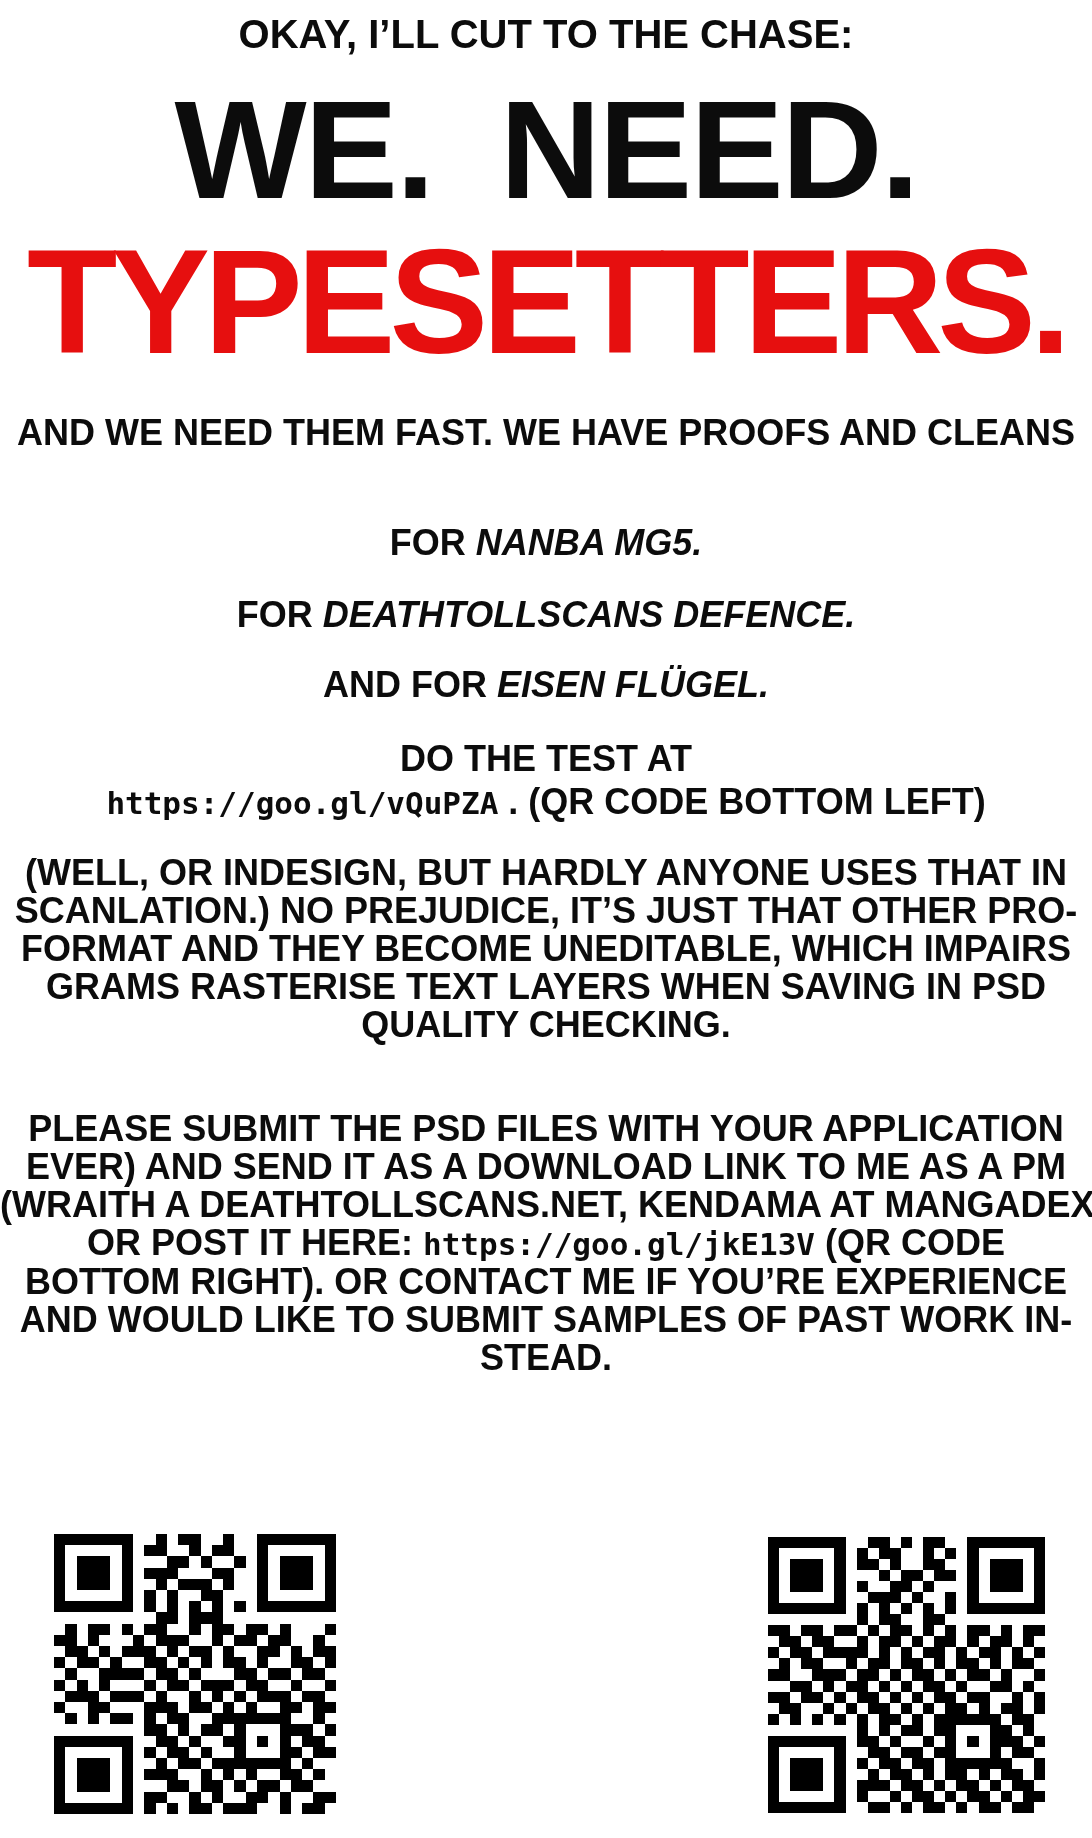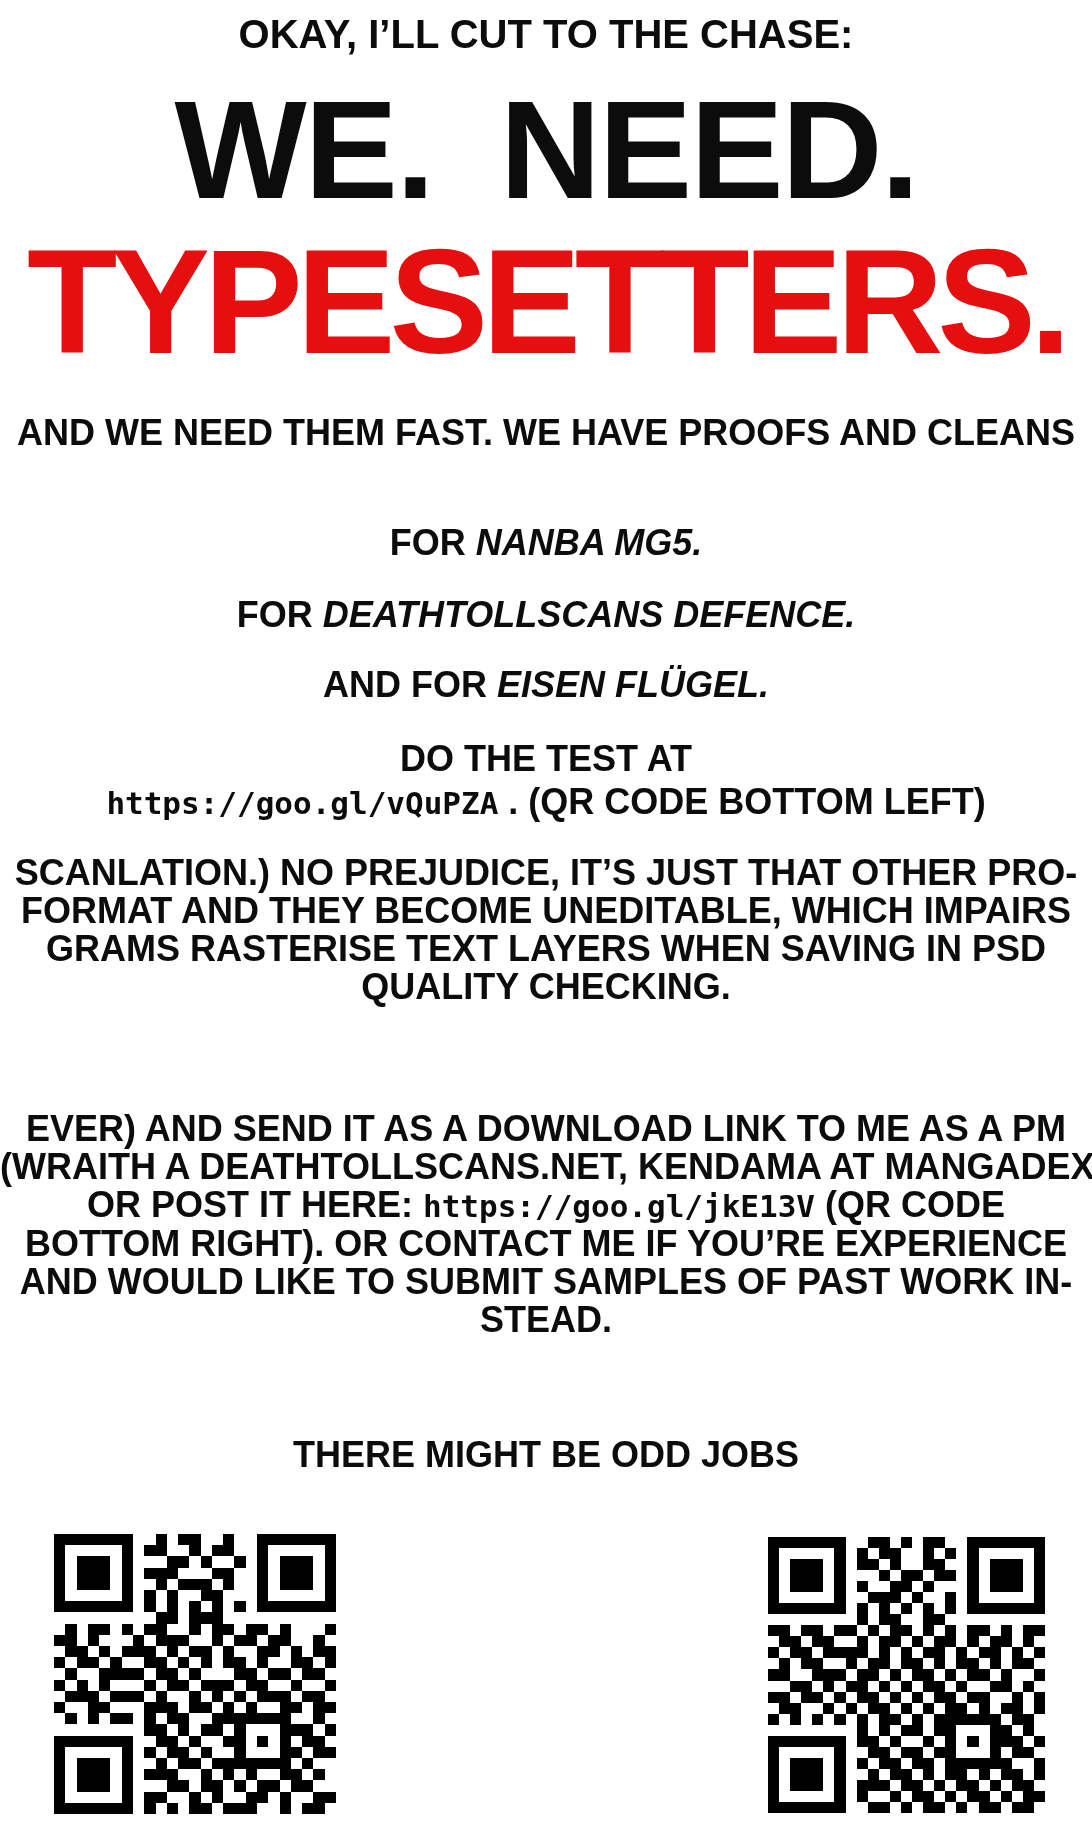--- a/index.html
+++ b/index.html
@@ -86,37 +86,38 @@
   <span>AND FOR </span><span class="italic">EISEN FLÜGEL.</span>
 </div>
 
 <div id="do-test" class="block body-text">DO THE TEST AT</div>
 
 <div id="test-url-line" class="block body-text">
   <span class="mono">https://goo.gl/vQuPZA</span><span> . (QR CODE BOTTOM LEFT)</span>
 </div>
 
 <div id="important" class="block body-text">
+    <div class="tline"><span>(WELL, OR INDESIGN, BUT HARDLY ANYONE USES THAT IN</span></div>
     <div class="tline"><span>SCANLATION.) NO PREJUDICE, IT’S JUST THAT OTHER PRO-</span></div>
     <div class="tline"><span>FORMAT AND THEY BECOME UNEDITABLE, WHICH IMPAIRS</span></div>
     <div class="tline"><span>GRAMS RASTERISE TEXT LAYERS WHEN SAVING IN PSD</span></div>
     <div class="tline"><span>QUALITY CHECKING.</span></div>
   </div>
 
 <div id="submission" class="block body-text">
+    <div class="tline"><span>PLEASE SUBMIT THE PSD FILES WITH YOUR APPLICATION</span></div>
     <div class="tline"><span>EVER) AND SEND IT AS A DOWNLOAD LINK TO ME AS A PM</span></div>
     <div class="tline"><span>(WRAITH A DEATHTOLLSCANS.NET, KENDAMA AT MANGADEX),</span></div>
     <div class="tline"><span>OR POST IT HERE: </span><span class="mono">https://goo.gl/jkE13V</span><span> (QR CODE</span></div>
     <div class="tline"><span>BOTTOM RIGHT). OR CONTACT ME IF YOU’RE EXPERIENCE</span></div>
     <div class="tline"><span>AND WOULD LIKE TO SUBMIT SAMPLES OF PAST WORK IN-</span></div>
     <div class="tline"><span>STEAD.</span></div>
   </div>
 
 <div id="odd-jobs" class="block body-text">
-    <div class="tline"><span>THERE MIGHT BE ODD JOBS</span></div>
   </div>
 
 <div id="qr-left" class="qr">
     <div style="grid-area: 1 / 1;"></div>
     <div style="grid-area: 1 / 2;"></div>
     <div style="grid-area: 1 / 3;"></div>
     <div style="grid-area: 1 / 4;"></div>
     <div style="grid-area: 1 / 5;"></div>
     <div style="grid-area: 1 / 6;"></div>
     <div style="grid-area: 1 / 7;"></div>

